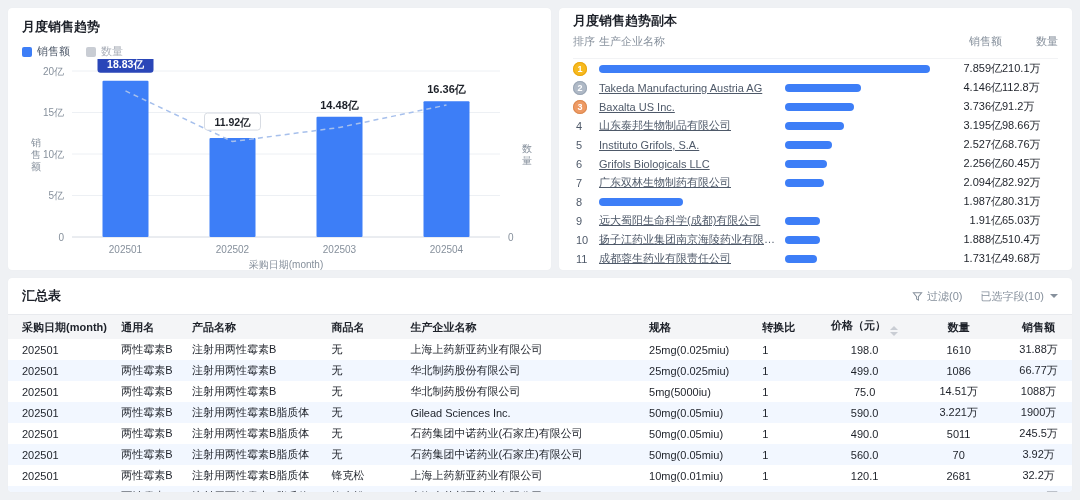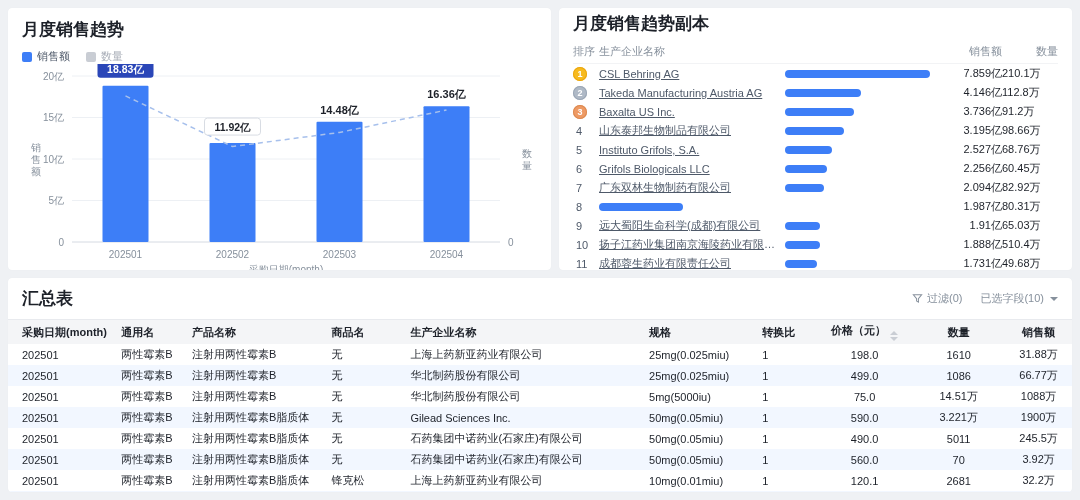--- a/index.html
+++ b/index.html
@@ -1,31 +1,31 @@
 <!DOCTYPE html>
 <html><head>
 <meta charset="utf-8">
 <style>
   html,body{margin:0;padding:0;width:1080px;height:500px;overflow:hidden;
     font-family:"Liberation Sans","DejaVu Sans",sans-serif;background:#eff1f4;}
   .page{display:flex;flex-direction:column;gap:8px;padding:8px;box-sizing:border-box;height:100%;}
   .top{display:flex;gap:8px;flex:0 0 262px;min-height:0;}
   .panel{background:#fff;border-radius:4px;box-shadow:0 0 1px rgba(0,0,0,.06);}
-  .panel-title{font-size:17px;font-weight:bold;color:#1d2129;}
+  .panel-title{font-size:13px;font-weight:bold;color:#1d2129;}
 
   
   .left-panel{width:543px;box-sizing:border-box;padding:10px 14px 0;overflow:hidden;}
   .legend{display:flex;gap:16px;align-items:center;margin-top:8px;font-size:11px;color:#4e5969;}
   .legend-item{display:inline-flex;align-items:center;gap:5px;cursor:pointer;}
   .swatch{width:10px;height:10px;border-radius:2px;display:inline-block;}
   .legend-muted{color:#a9aeb8;}
 
   
   .right-panel{flex:1;box-sizing:border-box;padding:4px 14px 0;overflow:hidden;}
-  .list-header{display:flex;align-items:center;height:24px;font-size:11px;color:#86909c;
+  .list-header{display:flex;height:24px;font-size:11px;color:#86909c;
     border-bottom:1px solid #f2f3f5;margin-top:4px;}
   .col-rank{width:26px;}
   .col-company{width:186px;}
   .col-bar{flex:1;}
   .col-sales{width:62px;text-align:right;}
   .col-qty{width:56px;text-align:right;}
   .rank-row{display:flex;align-items:center;height:19px;font-size:11px;color:#1d2129;}
   .rank-cell{width:26px;display:flex;justify-content:flex-start;align-items:center;color:#4e5969;}
   .rank-cell.rank-num{padding-left:3px;box-sizing:border-box;}
   .medal{display:inline-flex;width:14px;height:14px;border-radius:50%;color:#fff;font-size:9px;
@@ -120,23 +120,20 @@
         <span class="col-company">生产企业名称</span>
         <span class="col-bar"></span>
         <span class="col-sales">销售额</span>
         <span class="col-qty">数量</span>
       </div>
       <div id="ranking-rows">
           <div class="rank-row">
             <span class="rank-cell">
               <span class="medal gold">1</span>
             </span>
-            <span class="company-cell">
-              <a class="company-link">CSL Behring AG</a>
-            </span>
             <span class="bar-track">
               <span class="sales-bar" style="display: block; background: rgb(61, 126, 247); width: 100%;"></span>
             </span>
             <span class="sales-cell">7.859亿</span>
             <span class="qty-cell">210.1万</span>
           </div>
           <div class="rank-row">
             <span class="rank-cell">
               <span class="medal silver">2</span>
             </span>

